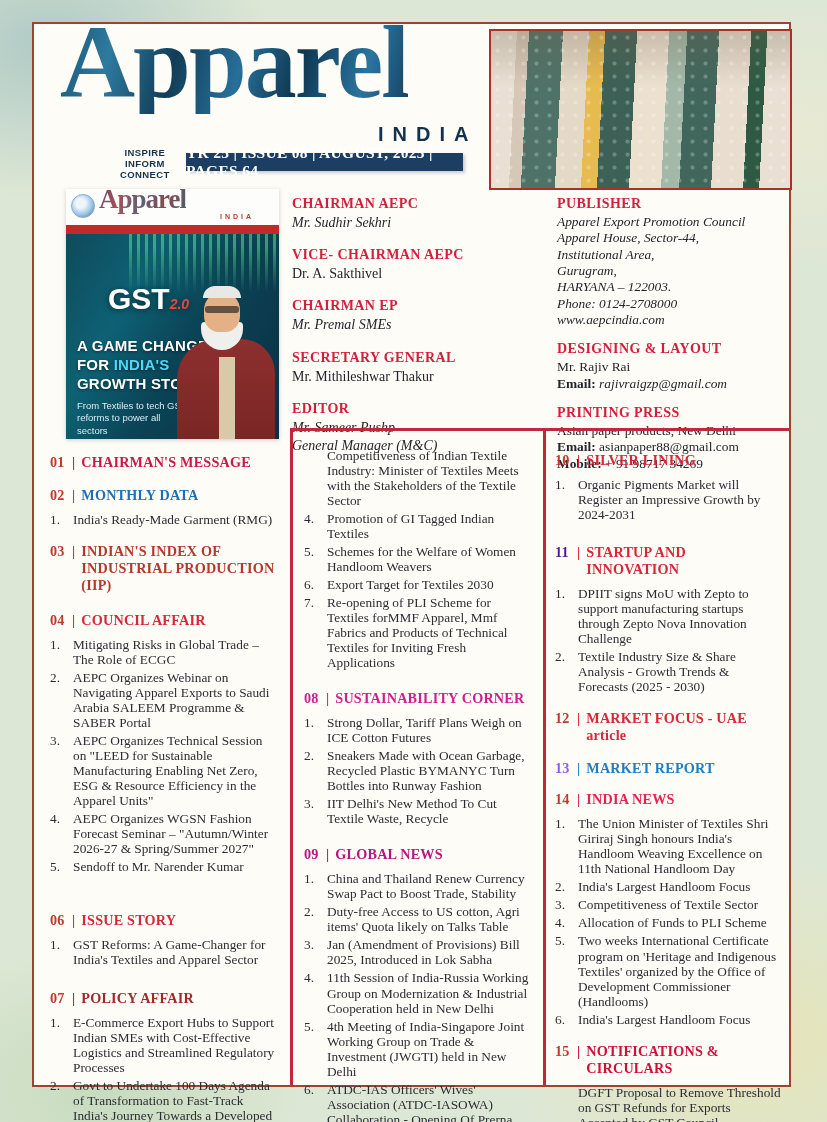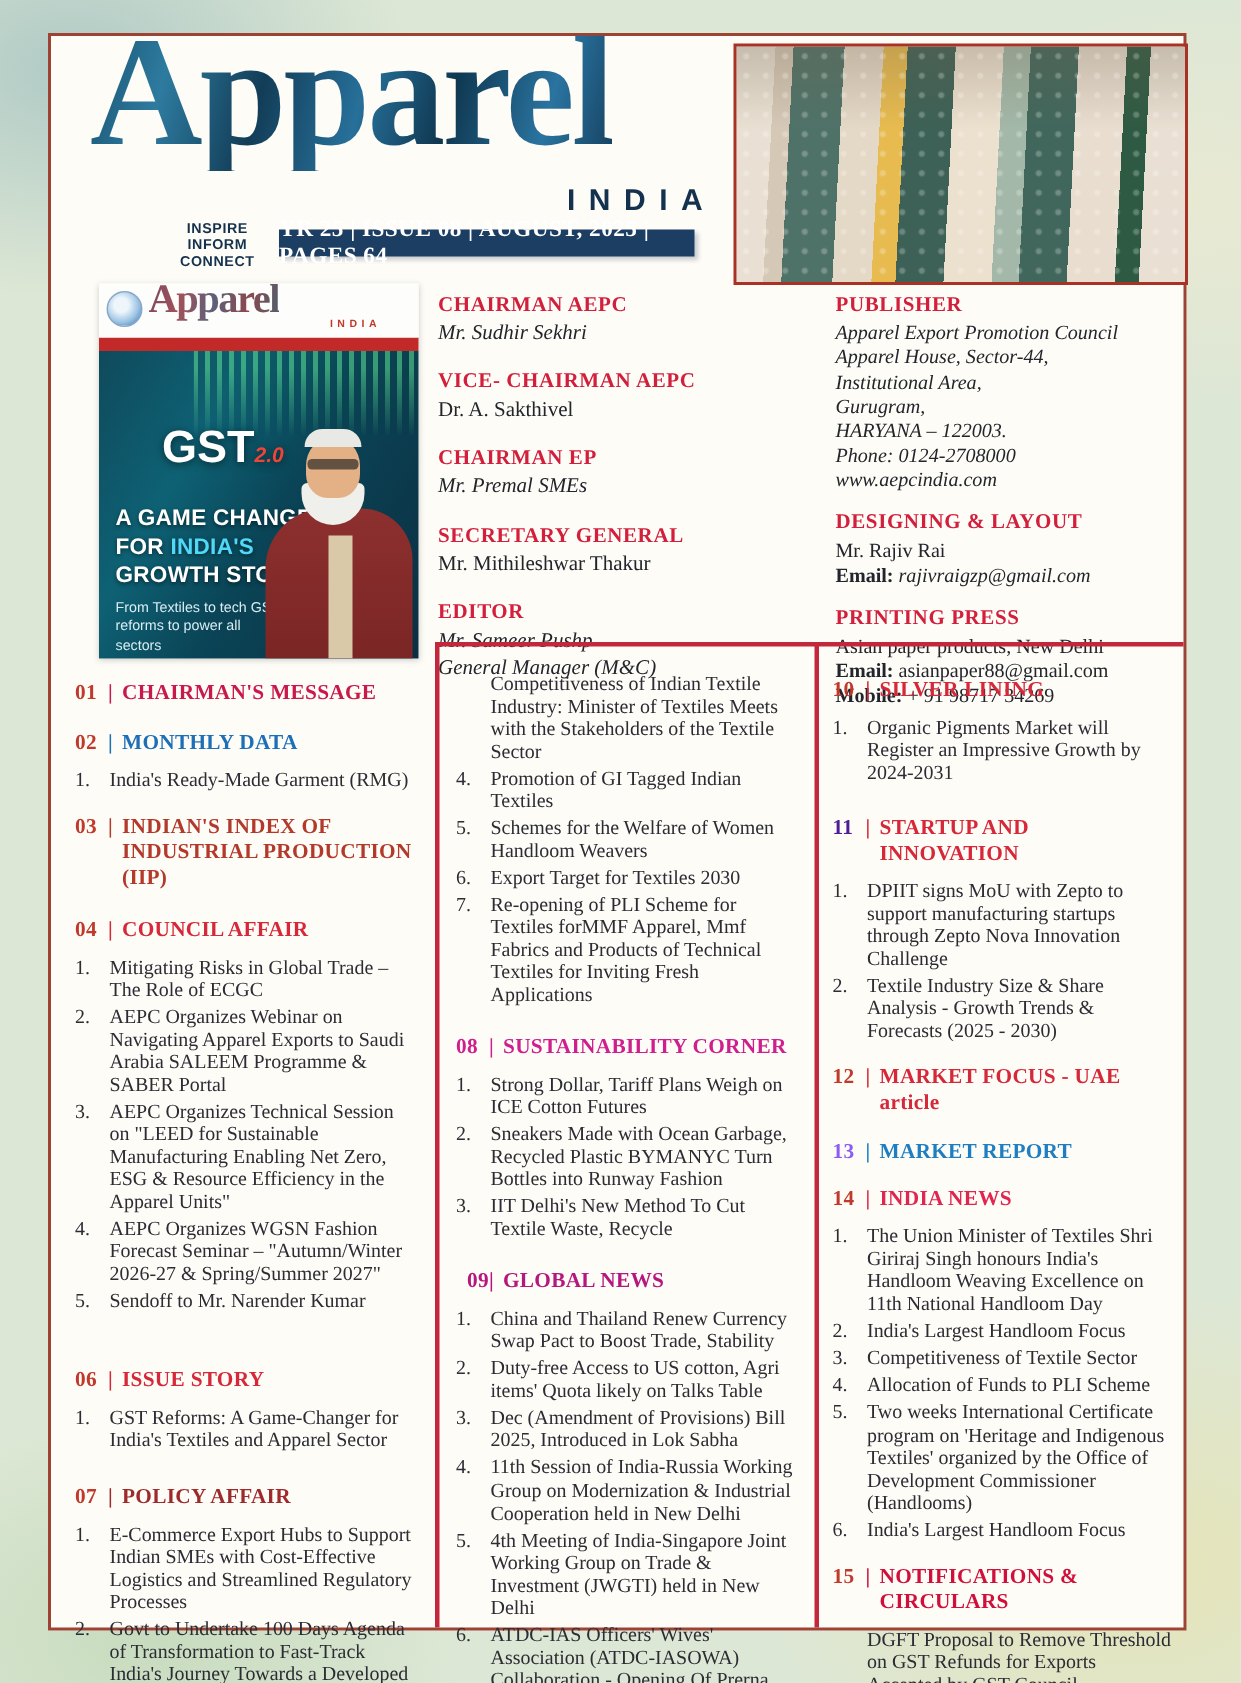--- a/index.html
+++ b/index.html
@@ -366,36 +366,36 @@
               <span class="toc-itext">Sneakers Made with Ocean Garbage, Recycled Plastic  BYMANYC Turn Bottles into Runway Fashion</span>
             </div>
             <div class="toc-item">
               <span class="toc-inum">3.</span>
               <span class="toc-itext">IIT Delhi's New Method To Cut Textile Waste, Recycle</span>
             </div>
           </div>
         </div>
         <div class="toc-section" data-sec="s09">
           <div class="toc-h">
-            <span class="toc-hnum" style="color: rgb(181, 23, 126); text-align: right;">09</span>
+            <span class="toc-hnum" style="color: rgb(181, 23, 126);">09</span>
             <span class="toc-hsep" style="color: rgb(181, 23, 126);">|</span>
             <span class="toc-htitle" style="color: rgb(181, 23, 126);">GLOBAL NEWS</span>
           </div>
           <div class="toc-items">
             <div class="toc-item">
               <span class="toc-inum">1.</span>
               <span class="toc-itext">China and Thailand Renew Currency Swap Pact to Boost Trade, Stability</span>
             </div>
             <div class="toc-item">
               <span class="toc-inum">2.</span>
               <span class="toc-itext">Duty-free Access to US cotton, Agri items' Quota likely on Talks Table</span>
             </div>
             <div class="toc-item">
               <span class="toc-inum">3.</span>
-              <span class="toc-itext">Dec (Amendment of Provisions) Bill 2025, Introduced in Lok Sabha</span>
+              <span class="toc-itext">Jan (Amendment of Provisions) Bill 2025, Introduced in Lok Sabha</span>
             </div>
             <div class="toc-item">
               <span class="toc-inum">4.</span>
               <span class="toc-itext">11th Session of India-Russia Working Group on Modernization &amp; Industrial Cooperation held in New Delhi</span>
             </div>
             <div class="toc-item">
               <span class="toc-inum">5.</span>
               <span class="toc-itext">4th Meeting of India-Singapore Joint Working Group on Trade &amp; Investment (JWGTI) held in New Delhi</span>
             </div>
             <div class="toc-item">

